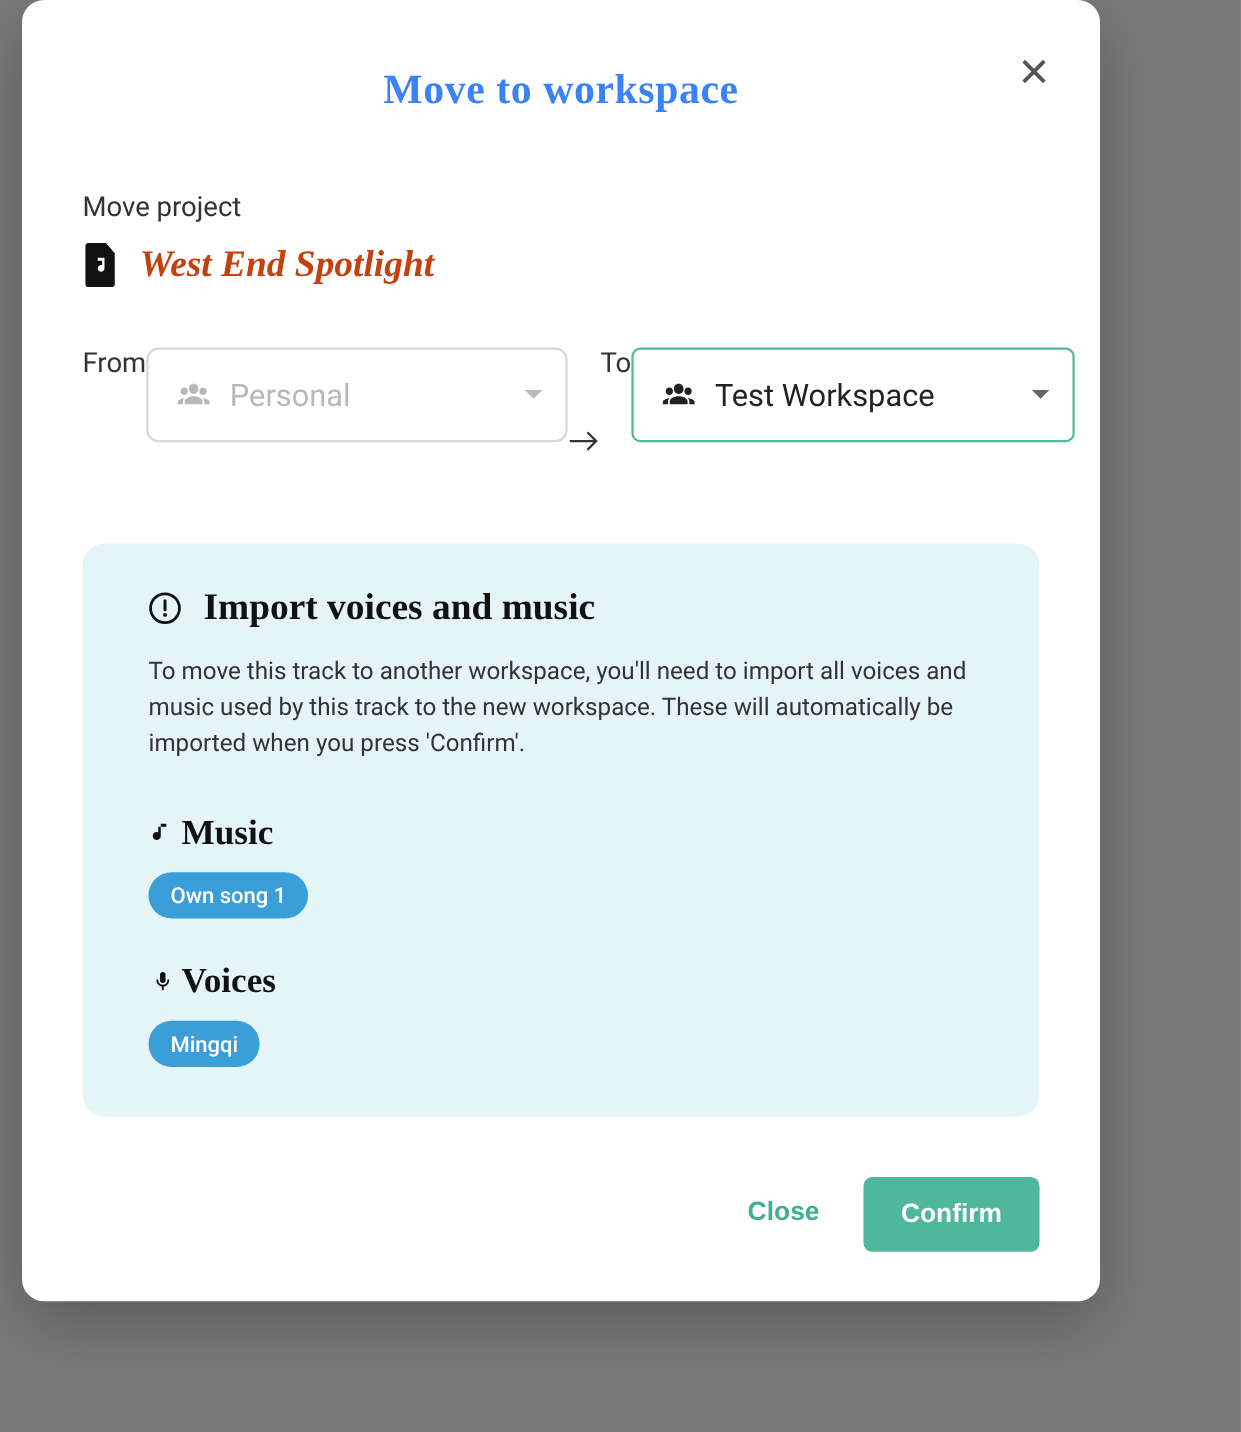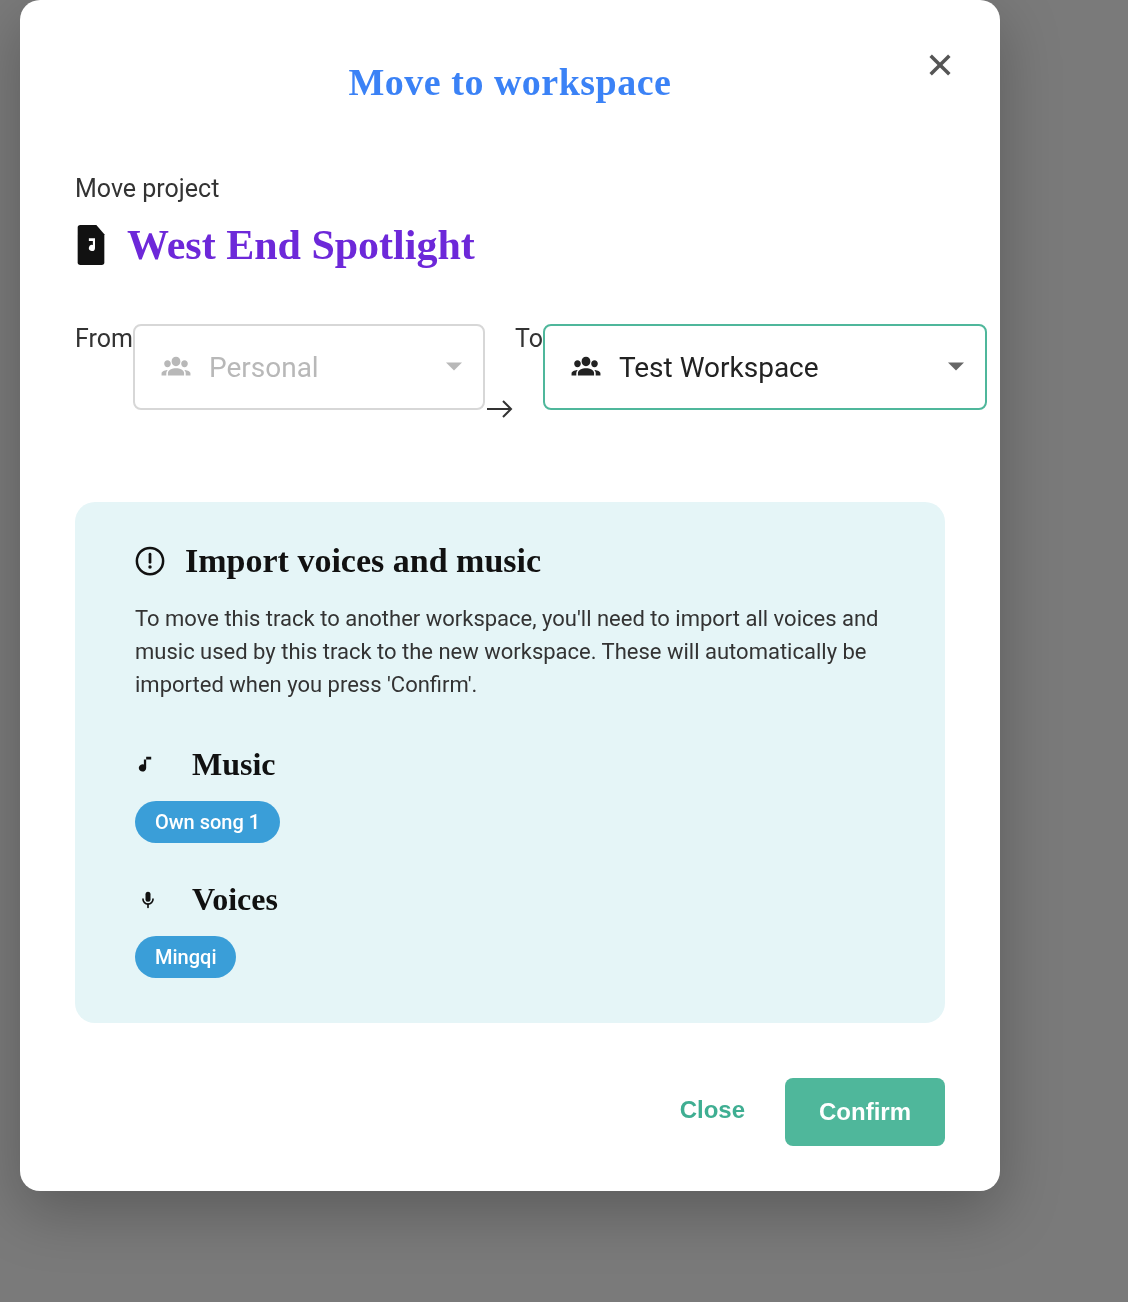--- a/index.html
+++ b/index.html
@@ -66,44 +66,45 @@
     gap: 20px;
     margin-bottom: 55px;
   }
   .file-icon {
     width: 32px; height: 40px;
     color: #111;
   }
   .project-name {
     font-family: Georgia, "Times New Roman", serif;
     font-weight: 700;
-    font-size: 42px;
-    color: #6d28d9;
+    font-size: 34px;
+    color: #c2410c;
+    font-style: italic;
   }
   .from-to-row {
     display: flex;
     align-items: flex-start;
     gap: 0;
   }
   .ft-col { display: flex; flex-direction: row; }
   .ft-label { font-size: 25px; color: #333; margin-bottom: 18px; }
   .select {
     height: 86px;
     border: 2px solid #d7d7d7;
     border-radius: 8px;
     display: flex;
     align-items: center;
     padding: 0 24px;
     gap: 16px;
     position: relative;
     background: #fff;
     cursor: pointer;
   }
-  .select.from { width: 352px; color: #b8b8b8; }
-  .select.to   { width: 444px; border-color: #4fb79b; text-align: center; }
+  .select.from { width: 383px; color: #b8b8b8; border-radius: 11px; }
+  .select.to   { width: 403px; border-color: #4fb79b; text-align: center; }
   .select .people-icon { width: 34px; height: 24px; }
   .select.from .people-icon path { fill: #b8b8b8; }
   .select.to   .people-icon path { fill: #222; }
   .select .sel-text { font-size: 28px; }
   .select.from .sel-text { color: #b8b8b8; }
   .select.to   .sel-text { color: #222; }
   .caret {
     position: absolute;
     right: 20px;
     top: 50%;
@@ -144,21 +145,21 @@
   }
   .info-desc {
     font-size: 22px;
     line-height: 1.5;
     color: #333;
     margin-bottom: 45px;
   }
   .cat-head {
     display: flex;
     align-items: center;
-    gap: 31px;
+    gap: 4px;
     margin-bottom: 18px;
   }
   .cat-head .cat-icon { width: 26px; height: 26px; display:flex; align-items:center; justify-content:center; }
   .cat-title {
     font-family: Georgia, "Times New Roman", serif;
     font-weight: 700;
     font-size: 32px;
     color: #111;
   }
   .chips { display: flex; flex-wrap: wrap; gap: 10px; margin-bottom: 38px; }

